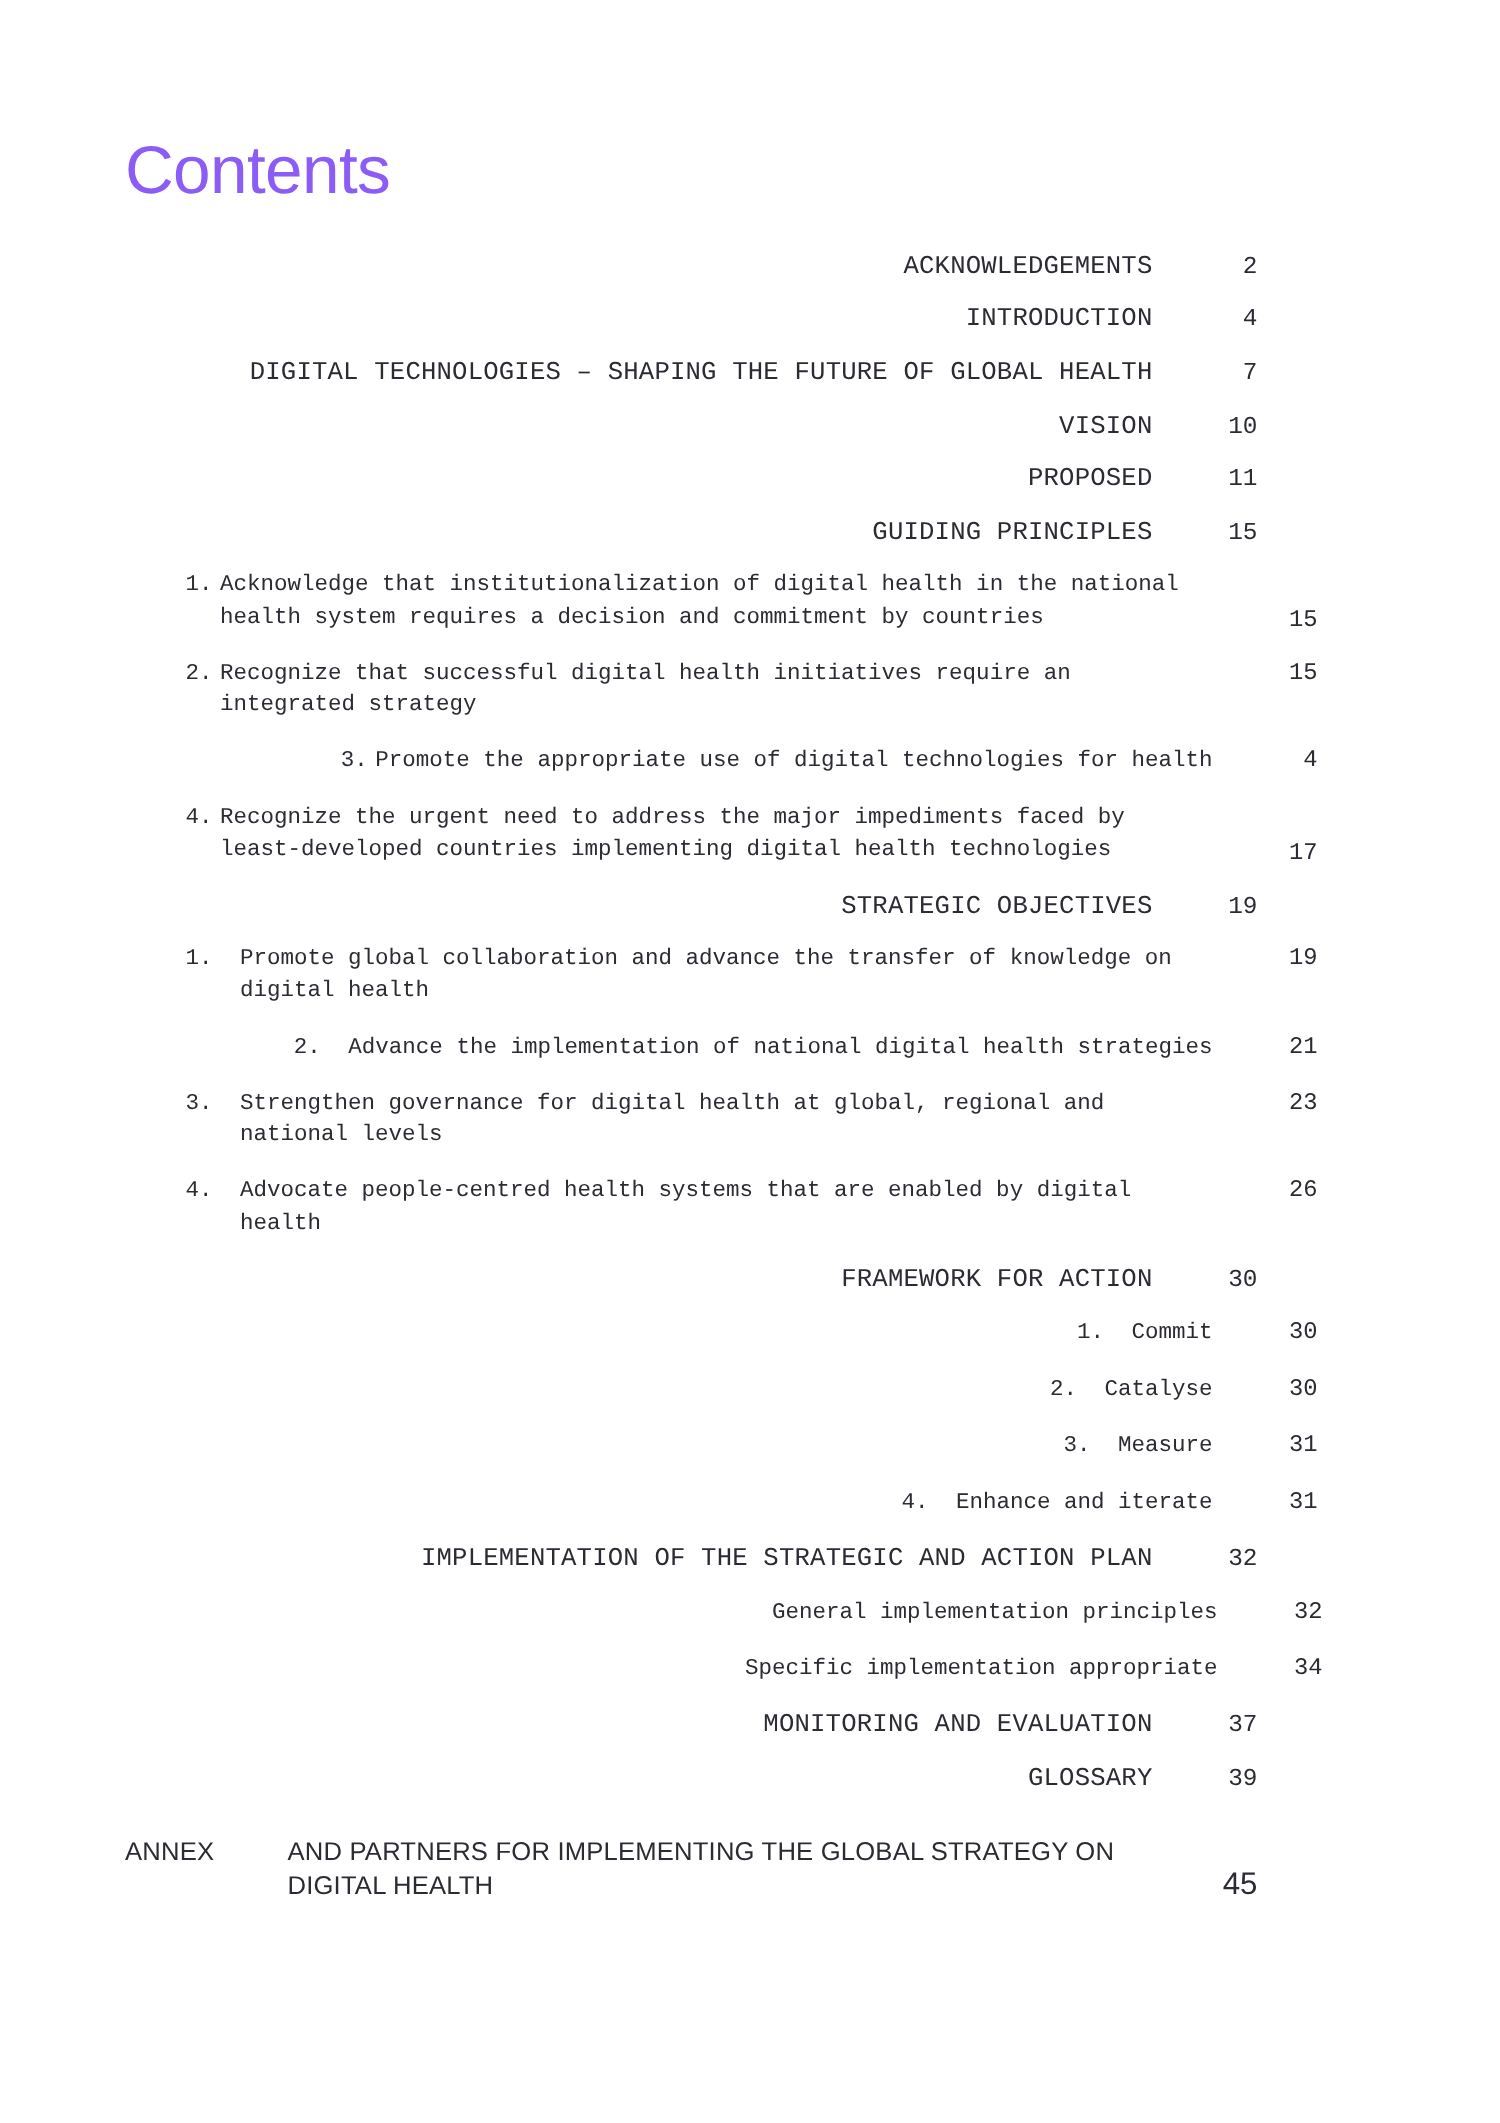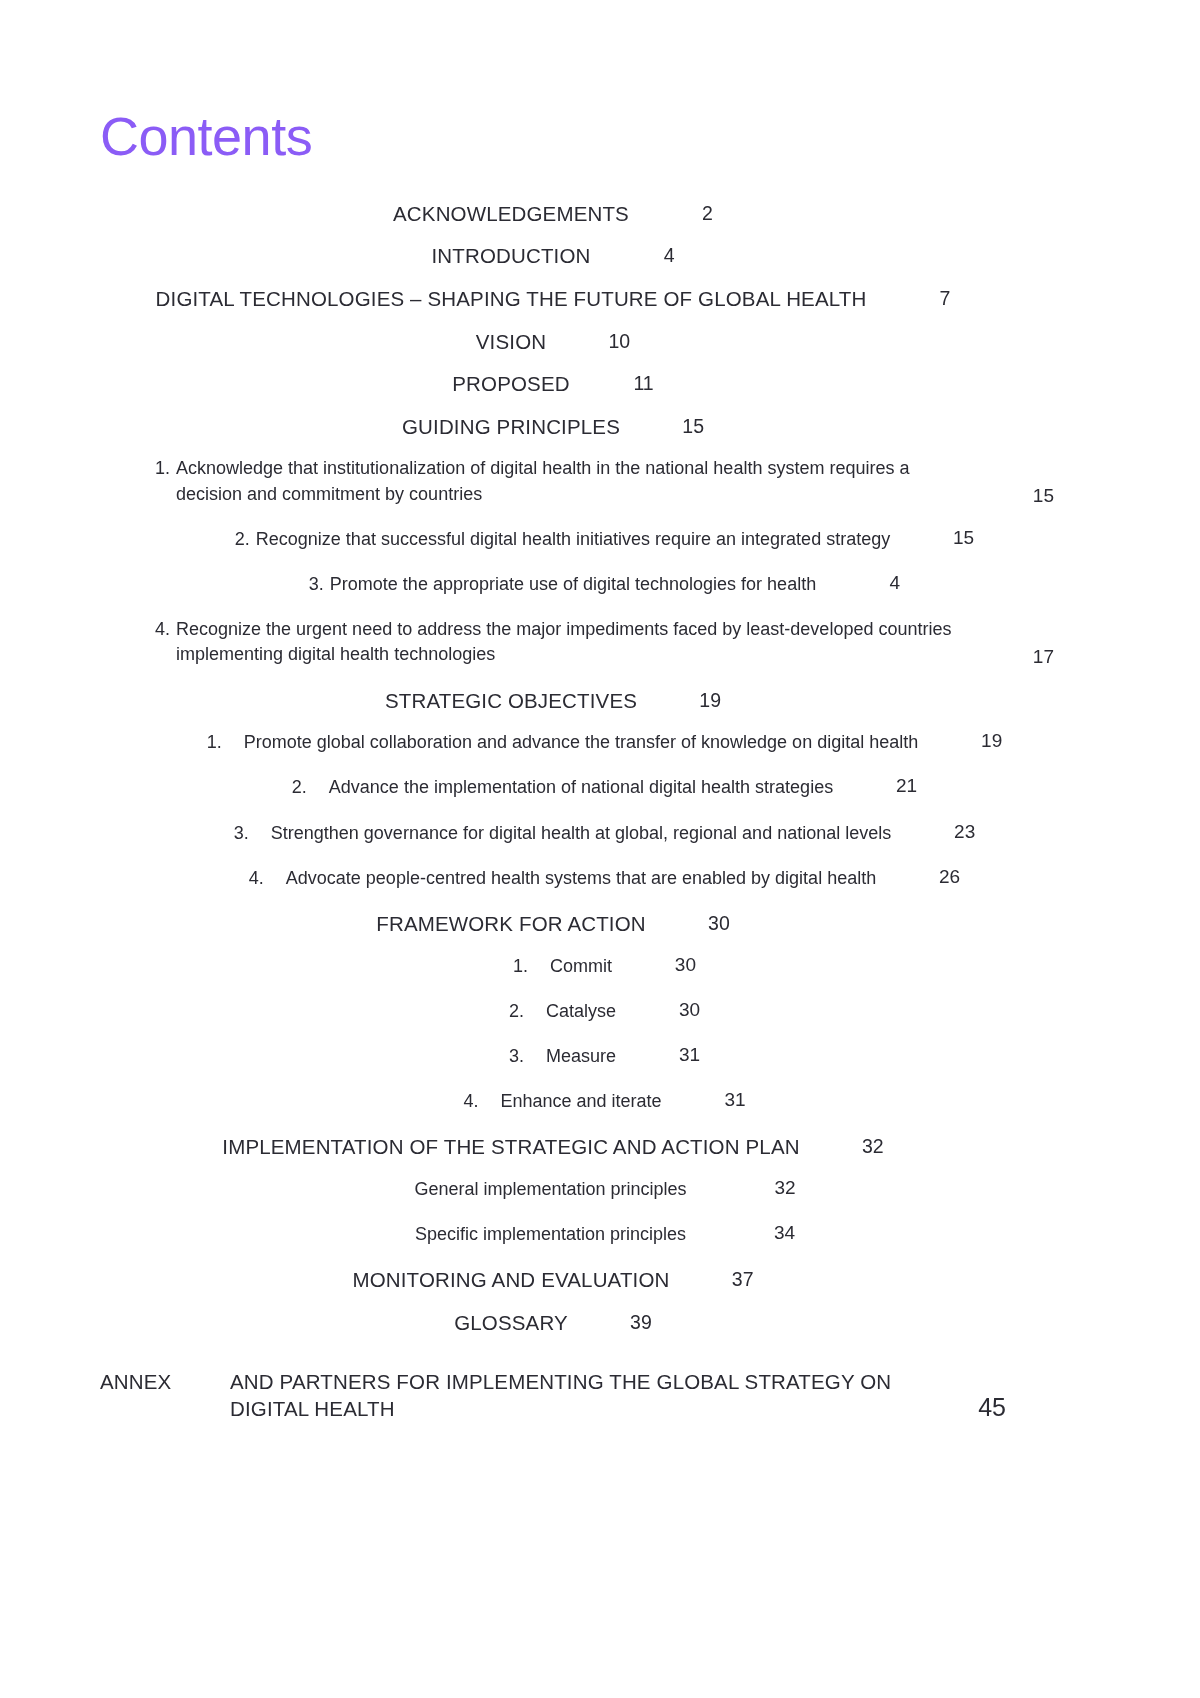--- a/index.html
+++ b/index.html
@@ -35,22 +35,23 @@
     color: #8b5cf6;
     line-height: 1.05;
     margin: 0 0 36px 0;
     font-family: "Liberation Sans", sans-serif;
   }
 
   
   .row {
     display: flex;
     align-items: flex-start;
-    justify-content: center;
+    justify-content: flex-end;
     width: 906px;
+    font-family: Liberation Mono, monospace;
   }
   .row .label {
     flex: 0 1 auto;
     padding-right: 24px;
   }
   .row .pg {
     flex: 0 0 60px;
     text-align: right;
     font-size: 19px;
     color: #2b2b33;
@@ -92,21 +93,21 @@
   }
   .lvl2 .txt {
     flex: 0 1 auto;
   }
 
   
   .ind-a { padding-left: 48px; }      
   .ind-a .num { width: 22px; margin-right: 6px; }
   .ind-b { padding-left: 48px; }      
   .ind-b .num { width: 22px; margin-right: 22px; }
-  .ind-c { padding-left: 52px; gap: 25px; }      
+  .ind-c { padding-left: 52px; }      
 
   
   .pg-bottom { align-self: flex-end; }
 
   
   .annex {
     display: flex;
     align-items: flex-start;
     width: 906px;
     margin-top: 32px;
@@ -264,21 +265,21 @@
         <div class="row lvl2 ind-c">
           <div class="label">
             <span class="num"></span>
             <span class="txt">General implementation principles</span>
           </div>
           <div class="pg">32</div>
         </div>
         <div class="row lvl2 ind-c">
           <div class="label">
             <span class="num"></span>
-            <span class="txt">Specific implementation principles</span>
+            <span class="txt">Specific implementation appropriate</span>
           </div>
           <div class="pg">34</div>
         </div>
         <div class="row lvl1">
           <div class="label">MONITORING AND EVALUATION</div>
           <div class="pg">37</div>
         </div>
         <div class="row lvl1">
           <div class="label">GLOSSARY</div>
           <div class="pg">39</div>

